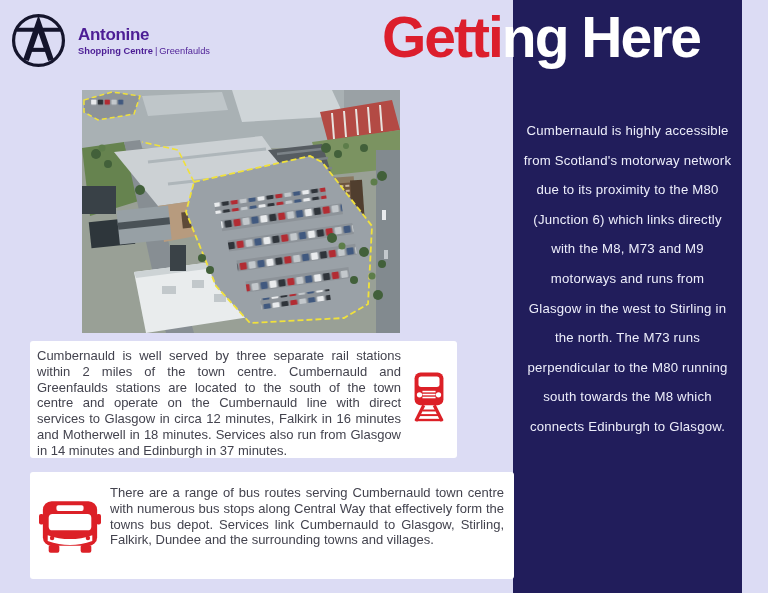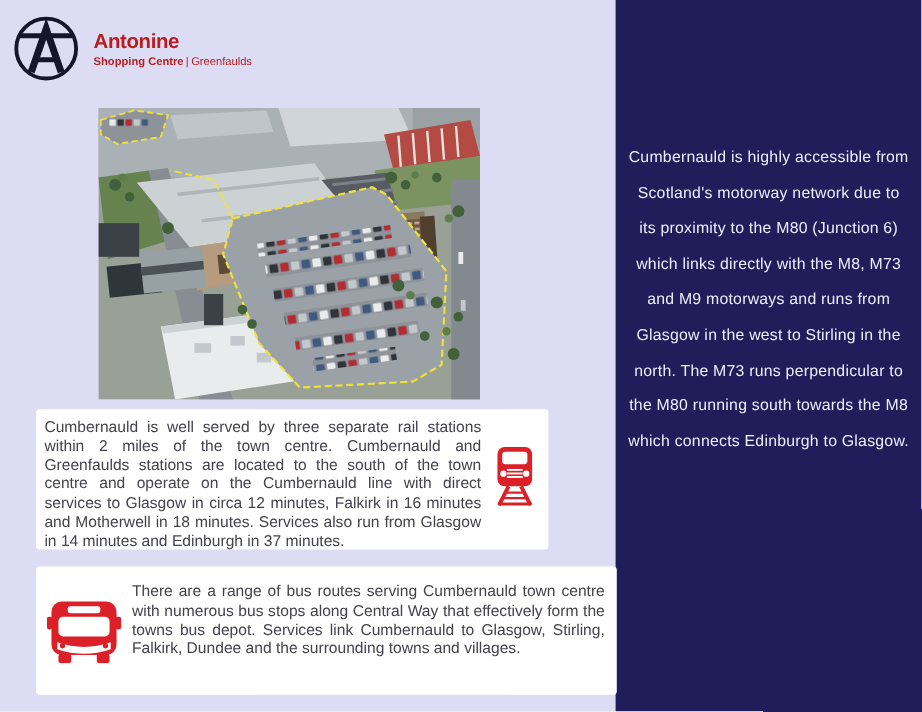--- a/index.html
+++ b/index.html
@@ -1,32 +1,32 @@
 <!DOCTYPE html>
 <html><head>
 <meta charset="utf-8">
 <style>
   html,body{margin:0;padding:0;}
   body{font-family:"Liberation Sans", sans-serif;}
   .page{position:relative;width:768px;height:593px;background:#dcdcf4;overflow:hidden;}
 
   
-  .side-panel{position:absolute;left:513px;top:0;width:255px;height:593px;background:#211d5b;box-sizing:border-box;padding:116px 10px 0 10px;}
+  .side-panel{position:absolute;left:513px;top:0;width:229px;height:593px;background:#211d5b;box-sizing:border-box;padding:116px 10px 0 10px;}
   .side-panel p{margin:0;color:#edeefb;font-size:13.2px;line-height:29.6px;text-align:center;letter-spacing:.2px;}
   .side-panel p + p{margin-top:30px;}
 
   
   .title{position:absolute;top:8px;left:382px;margin:0;font-size:57px;font-weight:bold;letter-spacing:-2px;line-height:1.05;white-space:nowrap;}
   .t-red{color:#dc1e2c;}
   .t-white{color:#ffffff;}
 
   
   .logo{position:absolute;left:10px;top:12px;display:flex;align-items:center;}
   .logo svg{width:57px;height:57px;flex:0 0 auto;}
-  .logo-text{margin-left:11px;color:#b91c1c;}
+  .logo-text{margin-left:11px;color:#4c1d95;}
   .logo-name{font-size:17px;font-weight:bold;letter-spacing:-0.3px;}
   .logo-sub{font-size:9.3px;margin-top:1px;letter-spacing:0;}
   .logo-sub .sub-bold{font-weight:bold;}
   .logo-sub .sub-sep{margin:0 2px;font-weight:normal;}
 
   
   .photo{position:absolute;left:82px;top:90px;width:318px;height:243px;display:block;}
 
   
   .card{position:absolute;background:#ffffff;border-radius:3px;box-sizing:border-box;display:flex;}
@@ -41,20 +41,21 @@
 </style>
 </head>
 <body>
 
 <div class="page">
 
   <div class="side-panel">
     <p>Cumbernauld is highly accessible from Scotland's motorway network due to its proximity to the M80 (Junction 6) which links directly with the M8, M73 and M9 motorways and runs from Glasgow in the west to Stirling in the north. The M73 runs perpendicular to the M80 running south towards the M8 which connects Edinburgh to Glasgow.</p>
   </div>
 
+  <h1 class="title"><span class="t-red">Getti</span><span class="t-white">ng Here</span></h1>
 
   <div class="logo">
     <svg viewBox="0 0 64 64" aria-hidden="true">
       <circle cx="32" cy="32" r="28" fill="none" stroke="#15152c" stroke-width="3.6"></circle>
       <line x1="7.5" y1="20" x2="56.5" y2="20" stroke="#15152c" stroke-width="4.6"></line>
       <path d="M18,54 L32,13.5 L46,54" fill="none" stroke="#15152c" stroke-width="6.6"></path>
       <line x1="24" y1="42.5" x2="40" y2="42.5" stroke="#15152c" stroke-width="4.6"></line>
     </svg>
     <div class="logo-text">
       <div class="logo-name">Antonine</div>

